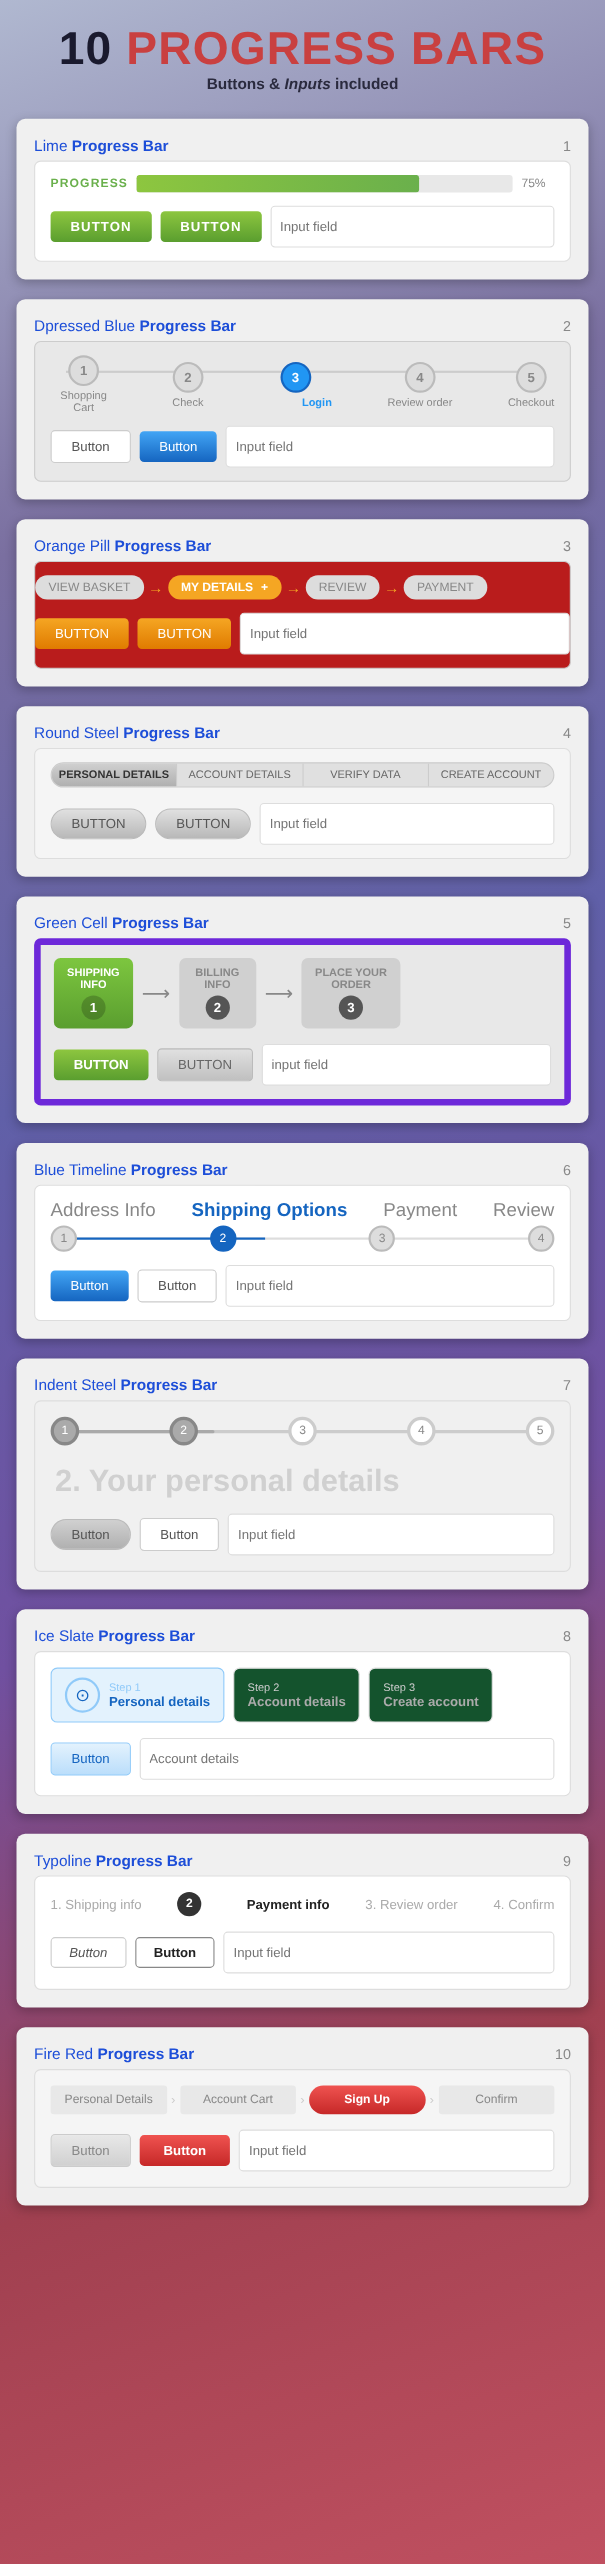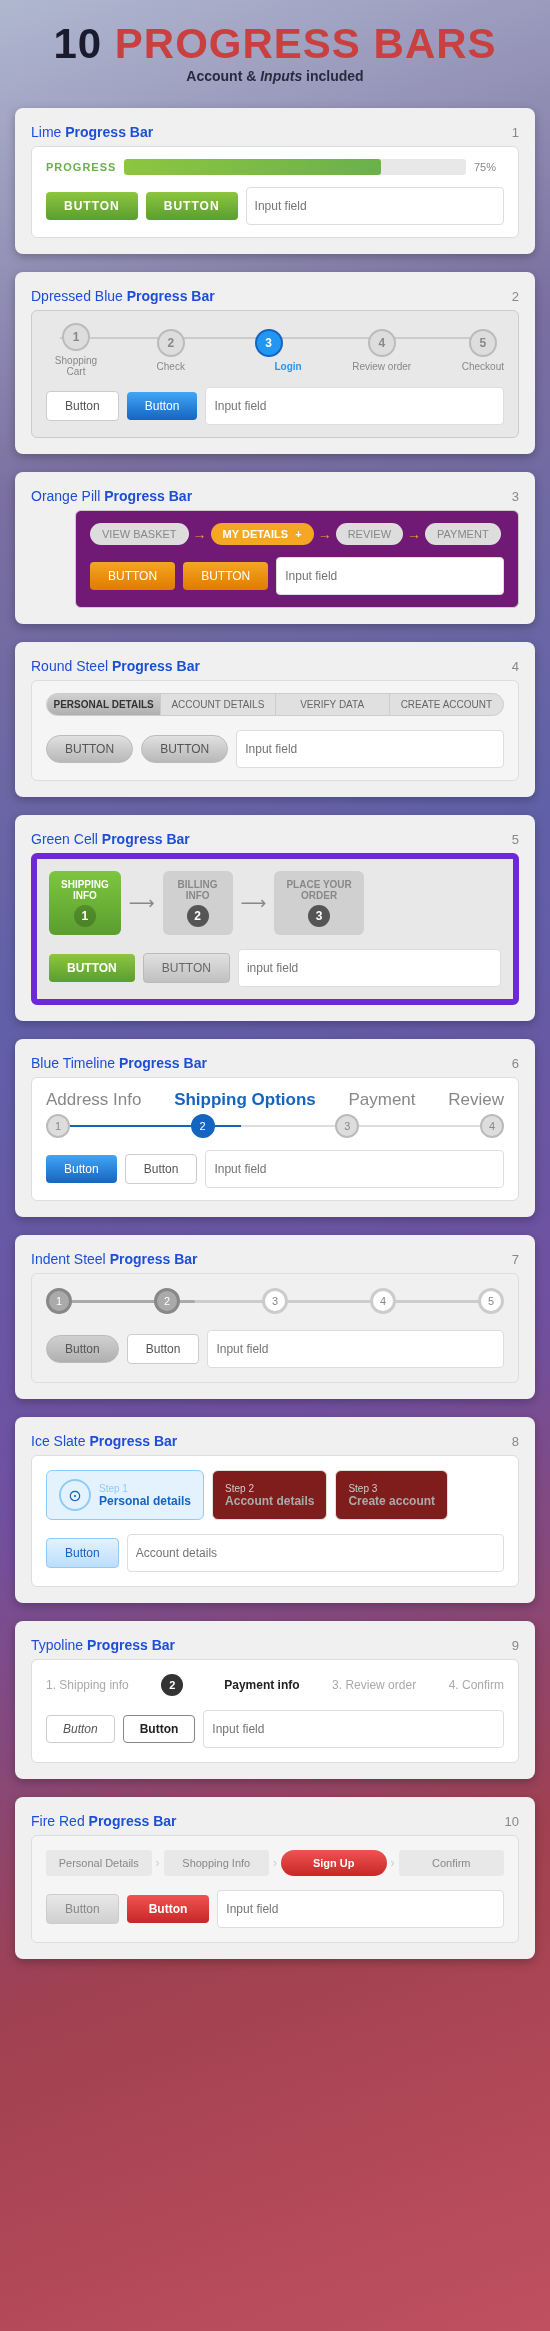--- a/index.html
+++ b/index.html
@@ -198,25 +198,24 @@
       color: #555;
       border: 1px solid #ccc;
       border-radius: 4px;
       padding: 7px 18px;
       font-size: 12px;
       cursor: pointer;
     }
 
     
     .card3 .inner {
-      background: #701a75;
-      border-radius: 6px;
-      padding: 12px 14px;
+      background: #b91c1c;
+      border-radius: 6px;
+      padding: 12px 0;
       border: 1px solid #ccc;
-      margin-left: 44px;
     }
     .pill-steps {
       display: flex;
       align-items: center;
       gap: 4px;
       margin-bottom: 12px;
     }
     .pill-step {
       padding: 5px 12px;
       border-radius: 20px;
@@ -513,21 +512,21 @@
       display: flex;
       gap: 8px;
       margin-bottom: 14px;
     }
     .ice-step {
       display: flex;
       align-items: center;
       gap: 8px;
       padding: 8px 12px;
       border-radius: 6px;
-      background: #7f1d1d;
+      background: #14532d;
       border: 1px solid #e0e0e0;
     }
     .ice-step.active {
       background: #e3f2fd;
       border-color: #90caf9;
     }
     .ice-icon {
       width: 32px;
       height: 32px;
       border-radius: 50%;
@@ -671,21 +670,21 @@
     }
   </style>
 </head>
 <body>
 
 <div class="page-header">
   <h1>
     <span>10 </span><span class="highlight">PROGRESS BARS</span>
   </h1>
   <div class="subtitle">
-    <span>Account </span><span>&amp; </span><span style="font-style:italic;">Inputs</span><span> included</span>
+    <span>Buttons </span><span>&amp; </span><span style="font-style:italic;">Inputs</span><span> included</span>
   </div>
 </div>
 
 <div class="card card1">
   <div class="section-label">
     <div class="title">
       <span>Lime </span><span class="bold">Progress Bar</span>
     </div>
     <div class="num">1</div>
   </div>
@@ -883,20 +882,21 @@
       <div class="indent-line"></div>
       <div class="indent-fill"></div>
       <div class="indent-steps">
         <div class="indent-circle done">1</div>
         <div class="indent-circle done">2</div>
         <div class="indent-circle">3</div>
         <div class="indent-circle">4</div>
         <div class="indent-circle">5</div>
       </div>
     </div>
+    <div class="indent-title">2. Your personal details</div>
     <div class="btn-row">
       <button class="btn-indent">Button</button>
       <button class="btn-outline">Button</button>
       <input class="input-field" type="text" placeholder="Input field" style="">
     </div>
   </div>
 </div>
 
 <div class="card card8">
   <div class="section-label">
@@ -969,21 +969,21 @@
   <div class="section-label">
     <div class="title">
       <span>Fire Red </span><span class="bold">Progress Bar</span>
     </div>
     <div class="num">10</div>
   </div>
   <div class="inner">
     <div class="fire-steps">
       <div class="fire-step">Personal Details</div>
       <span class="fire-arrow">›</span>
-      <div class="fire-step">Shopping Info</div>
+      <div class="fire-step">Account Cart</div>
       <span class="fire-arrow">›</span>
       <div class="fire-step active">Sign Up</div>
       <span class="fire-arrow">›</span>
       <div class="fire-step">Confirm</div>
     </div>
     <div class="btn-row">
       <button class="btn-fire-gray">Button</button>
       <button class="btn-fire-red">Button</button>
       <input class="input-field" type="text" placeholder="Input field" style="">
     </div>

